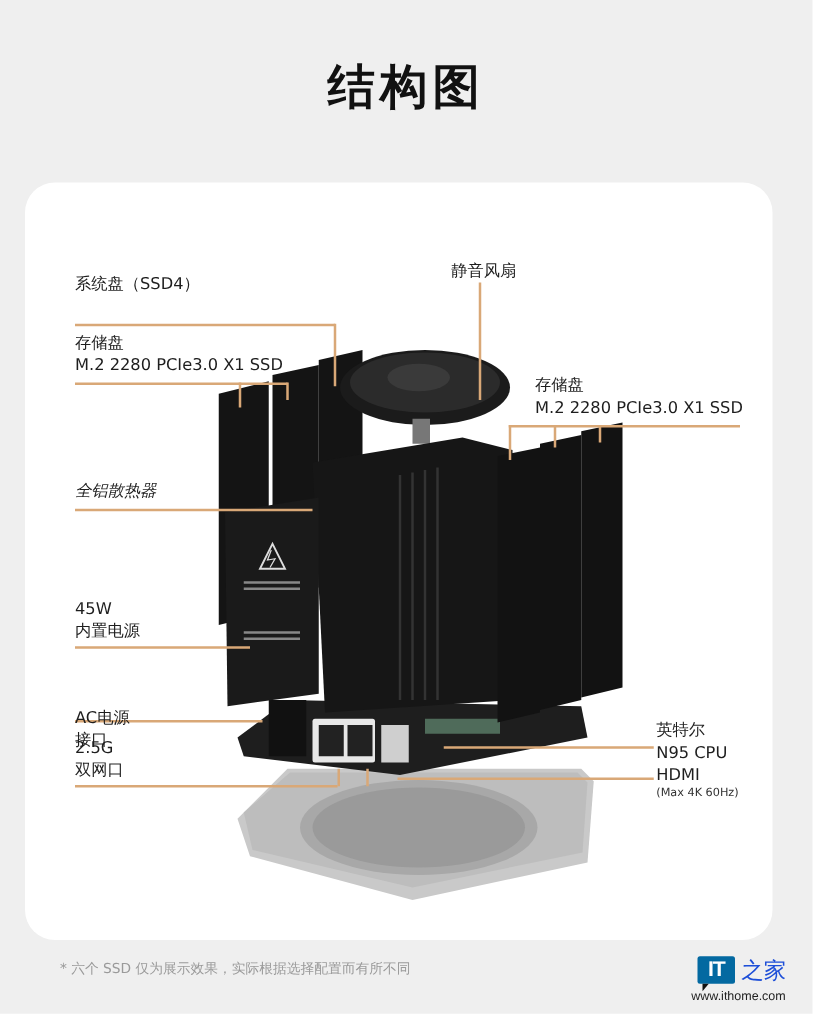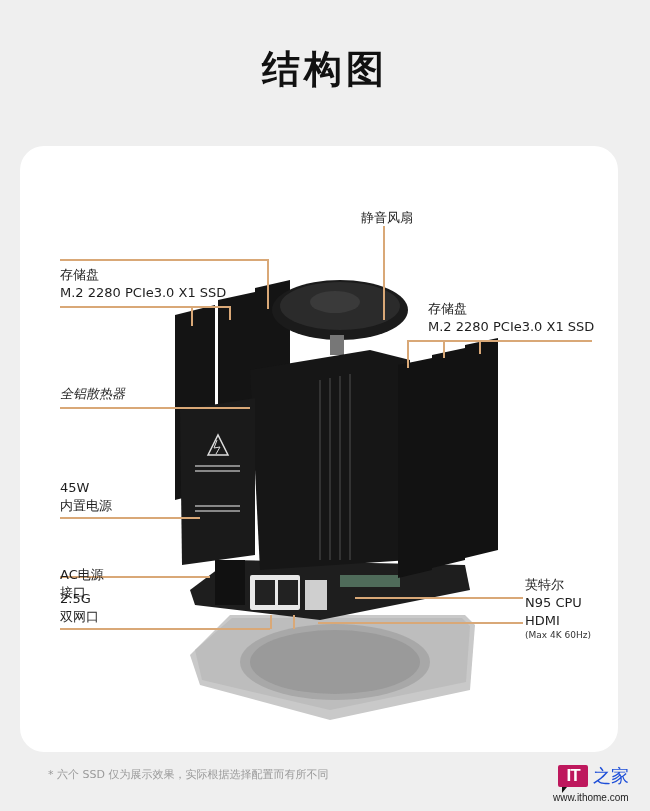--- a/index.html
+++ b/index.html
@@ -18,21 +18,21 @@
   .label { position:absolute; font-size:13px; line-height:18px; color:#1e1e1e; white-space:nowrap; }
   .label .sub { font-size:9px; line-height:11px; color:#333; }
   .line { position:absolute; background:#d9a877; }
   .h { height:1.5px; }
   .v { width:1.5px; }
   .footnote {
     position:absolute; left:48px; top:767px; font-size:11px; color:#9a9a9a;
   }
   .logo { position:absolute; left:553px; top:765px; width:90px; height:40px; }
   .logo .it {
-    position:absolute; left:5px; top:0; width:30px; height:22px; background:#be185d; border-radius:2px;
+    position:absolute; left:5px; top:0; width:30px; height:22px; background:#0369a1; border-radius:2px;
     color:#fff; font-weight:bold; font-size:17px; line-height:22px; text-align:center; letter-spacing:-1px;
     font-family:"Liberation Sans", sans-serif;
   }
   .logo .it:after {
     content:""; position:absolute; left:4px; bottom:-6px; border-left:5px solid #111; border-bottom:6px solid transparent;
   }
   .logo .cn { position:absolute; left:40px; top:-1px; font-size:18px; color:#1d4ed8; font-family:Liberation Serif, serif; }
   .logo .url { position:absolute; left:0; top:27px; font-size:10px; color:#222; font-family:"Liberation Sans", sans-serif; }
   svg.product { position:absolute; left:170px; top:270px; }
 </style>
@@ -121,20 +121,21 @@
 <div class="line h" style="left:60px; top:407px; width:190px;"></div>
 <div class="line h" style="left:60px; top:517px; width:140px;"></div>
 <div class="line h" style="left:60px; top:576px; width:150px;"></div>
 <div class="line h" style="left:60px; top:628px; width:210px;"></div>
 <div class="line v" style="left:270px; top:615px; height:14px;"></div>
 <div class="line v" style="left:293px; top:615px; height:14px;"></div>
 <div class="line h" style="left:355px; top:597px; width:168px;"></div>
 <div class="line h" style="left:318px; top:622px; width:205px;"></div>
 
 <div class="label" style="left:60px; top:219px;">
+  <div>系统盘（SSD4）</div>
 </div>
 
 <div class="label" style="left:60px; top:266px;">
   <div>存储盘</div>
   <div>M.2 2280 PCIe3.0 X1 SSD</div>
 </div>
 
 <div class="label" style="left:361px; top:209px;">
   <div>静音风扇</div>
 </div>

